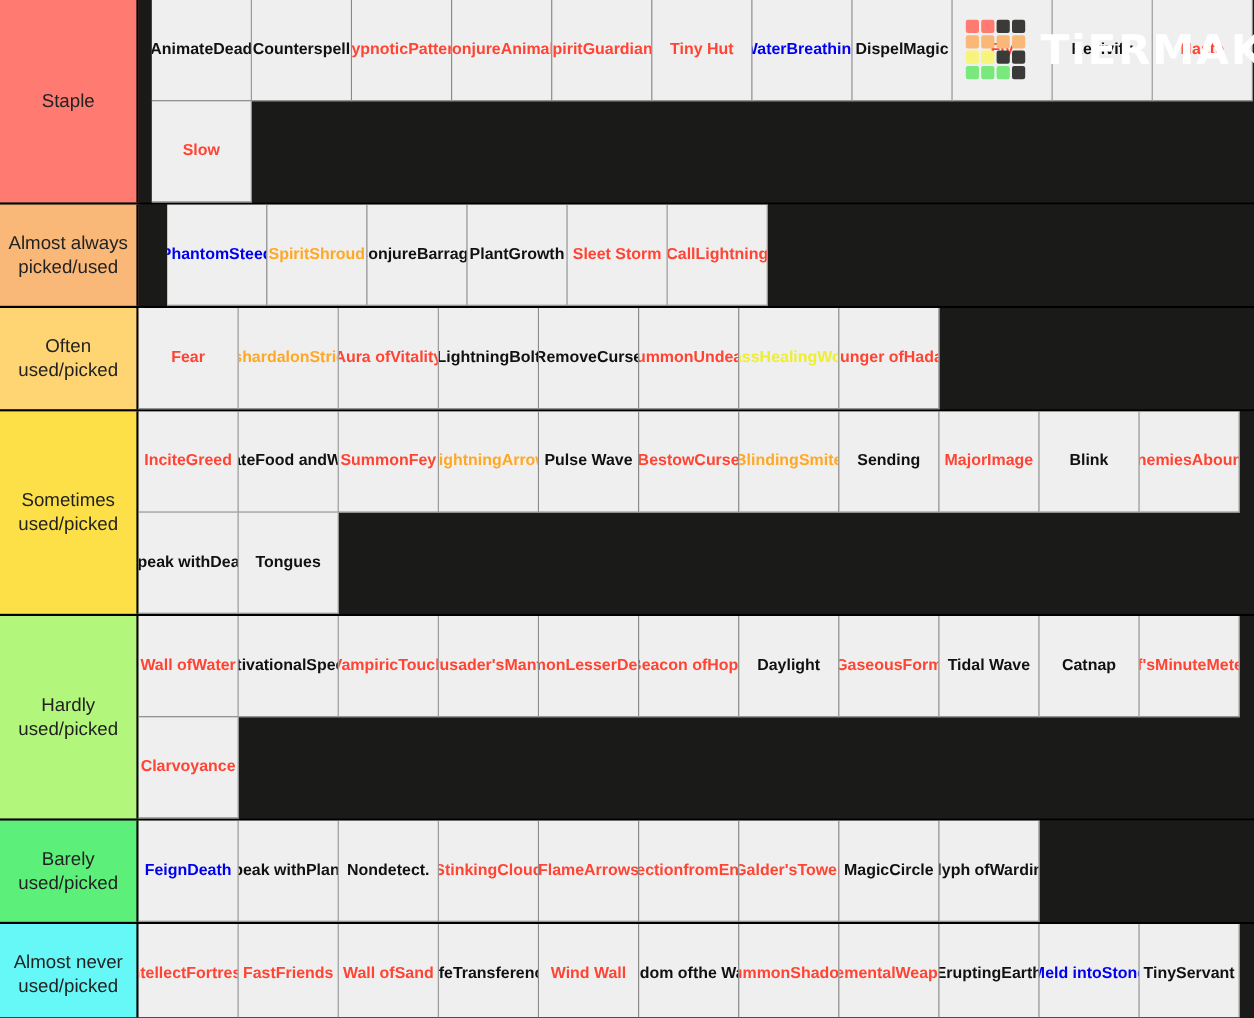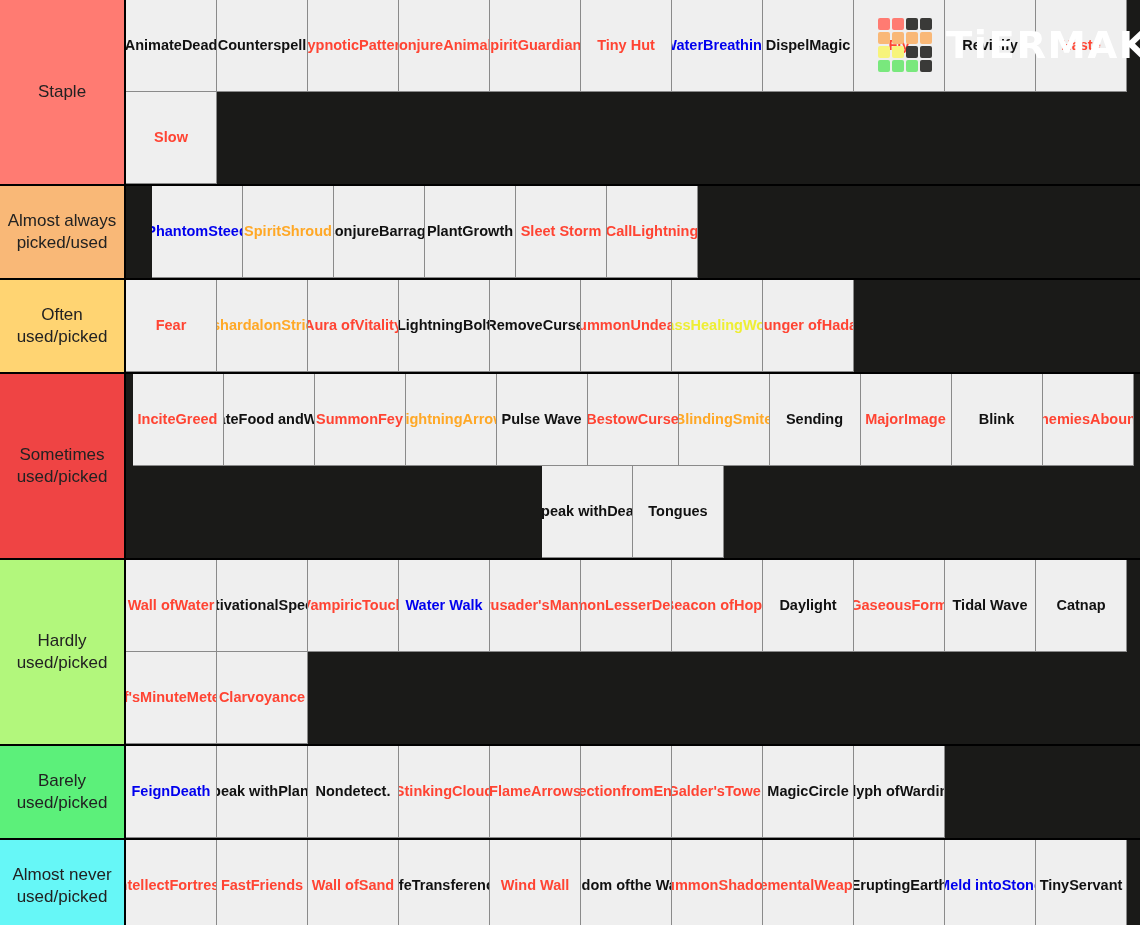--- a/index.html
+++ b/index.html
@@ -107,21 +107,21 @@
   }
 </style>
 </head>
 <body>
 
 <div id="board">
 
   <div id="rows">
       <div class="tier-row">
         <div class="tier-label" style="background: rgb(255, 123, 114);">Staple</div>
-        <div class="tier-items" style="min-height: 184px;">
+        <div class="tier-items" style="min-height: 184px; padding-left: 12px;">
           <div class="tile c-black" title="Animate Dead">
             <span>Animate</span>
             <span>Dead</span>
           </div>
           <div class="tile c-black" title="Counterspell">
             <span>Counterspell</span>
           </div>
           <div class="tile c-red" title="Hypnotic Pattern">
             <span>Hypnotic</span>
             <span>Pattern</span>
@@ -218,22 +218,22 @@
             <span>Healing</span>
             <span>Word</span>
           </div>
           <div class="tile c-red" title="Hunger of Hadar">
             <span>Hunger of</span>
             <span>Hadar</span>
           </div>
         </div>
       </div>
       <div class="tier-row">
-        <div class="tier-label" style="background: #ef4444;">Sometimes used/picked</div>
-        <div class="tier-items" style="min-height: 184px; justify-content: center;">
+        <div class="tier-label" style="background: #fde047;">Sometimes used/picked</div>
+        <div class="tier-items" style="min-height: 184px;">
           <div class="tile c-red" title="Incite Greed">
             <span>Incite</span>
             <span>Greed</span>
           </div>
           <div class="tile c-black" title="Create Food and Water">
             <span>Create</span>
             <span>Food and</span>
             <span>Water</span>
           </div>
           <div class="tile c-red" title="Summon Fey">
@@ -285,23 +285,20 @@
             <span>Wall of</span>
             <span>Water</span>
           </div>
           <div class="tile c-black" title="Motivational Speech">
             <span>Motivational</span>
             <span>Speech</span>
           </div>
           <div class="tile c-red" title="Vampiric Touch">
             <span>Vampiric</span>
             <span>Touch</span>
-          </div>
-          <div class="tile c-blue" title="Water Walk">
-            <span>Water Walk</span>
           </div>
           <div class="tile c-red" title="Crusader's Mantle">
             <span>Crusader's</span>
             <span>Mantle</span>
           </div>
           <div class="tile c-red" title="Summon Lesser Demons">
             <span>Summon</span>
             <span>Lesser</span>
             <span>Demons</span>
           </div>

